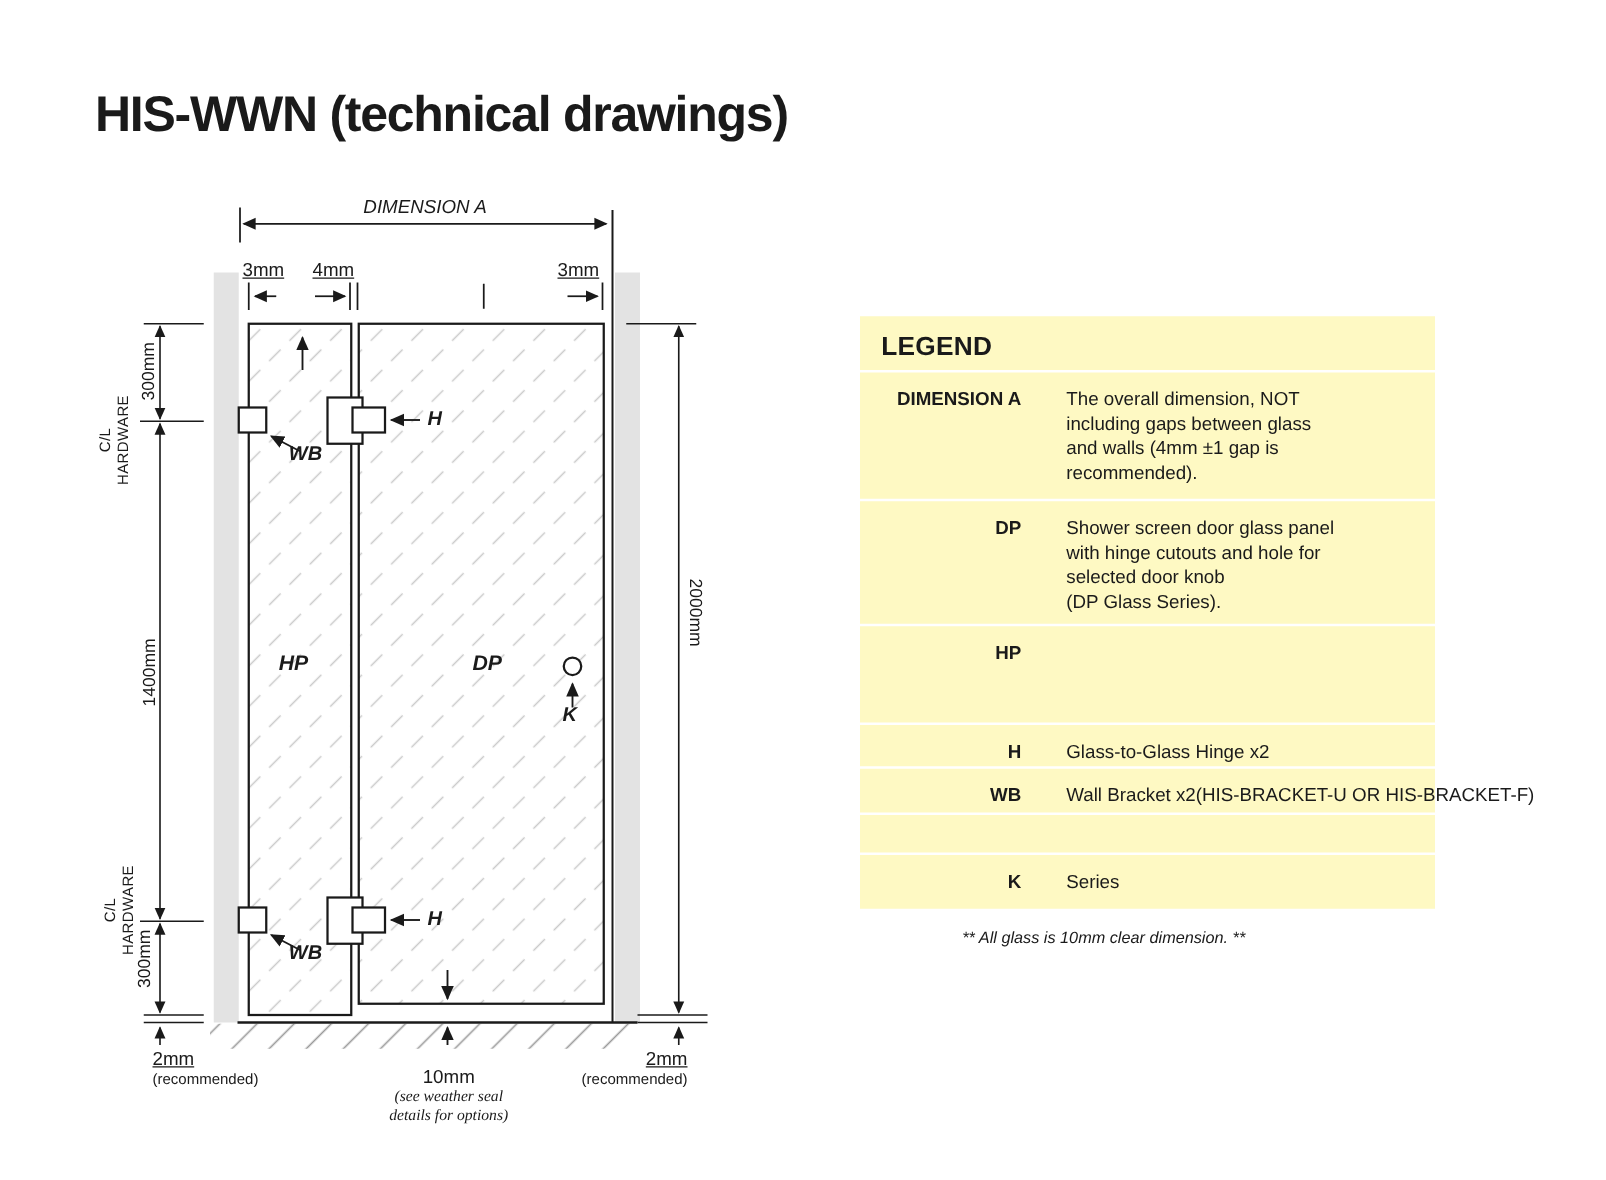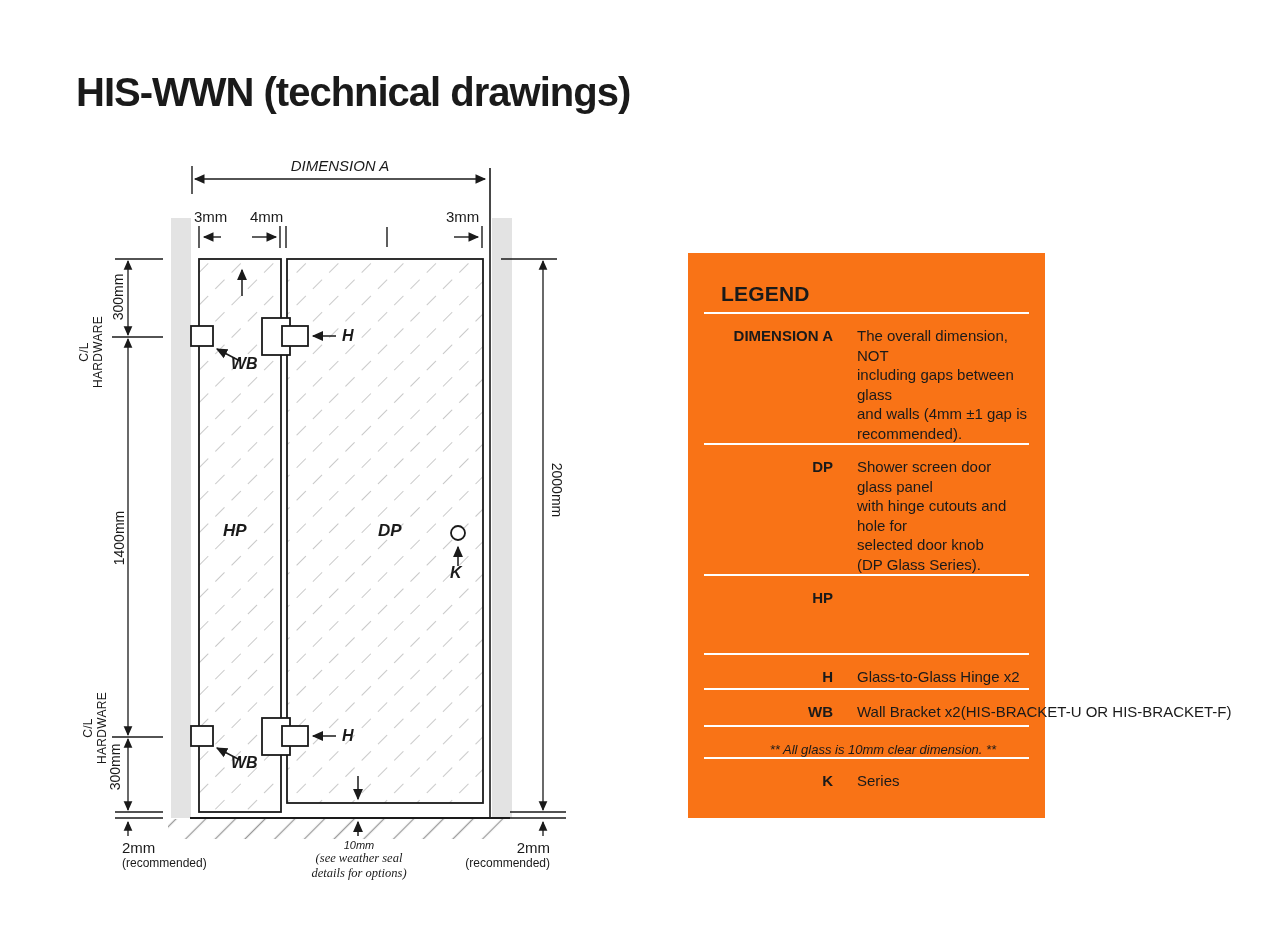--- a/index.html
+++ b/index.html
@@ -7,42 +7,42 @@
     width:1285px;height:944px;background:#ffffff;position:relative;
     font-family:"Liberation Sans", sans-serif;color:#1a1a1a;overflow:hidden;
   }
   .abs{position:absolute;}
   
   .page-title{
     left:76px;top:70px;font-size:40px;font-weight:bold;letter-spacing:-1px;
     white-space:nowrap;
   }
   
-  .dimtext{font-size:15px;line-height:16px;white-space:nowrap;}
+  .dimtext{font-size:15px;line-height:16px;white-space:nowrap;text-decoration:underline;}
   .dima{left:260px;top:157px;width:160px;text-align:center;font-style:italic;font-size:15px;}
   .rot-ccw{transform:rotate(-90deg);transform-origin:center;}
   .rot-cw{transform:rotate(90deg);transform-origin:center;}
   .rottext{font-size:14px;text-align:center;white-space:nowrap;}
   .clblock{width:120px;height:30px;font-size:12px;line-height:14px;letter-spacing:.3px;text-align:center;}
   .partlbl{font-weight:bold;font-style:italic;font-size:17px;white-space:nowrap;}
   .calloutlbl{font-weight:bold;font-style:italic;font-size:16px;white-space:nowrap;}
   .smallnote{font-size:12px;line-height:15px;white-space:nowrap;}
   .italicnote{font-style:italic;font-size:12.5px;line-height:15px;white-space:nowrap;font-family:Liberation Serif, serif;}
   .seal{width:162px;text-align:center;}
-  .seal .gap{font-style:italic;font-size:11px;}
+  .seal .gap{font-size:15px;margin-top:14px;}
   .right-align{text-align:right;}
   
   .legend{
-    left:688px;top:253px;width:357px;background:#f97316;
-    padding:16px;box-sizing:border-box;
+    left:688px;top:253px;width:460px;background:#fef9c3;
+    padding:0;box-sizing:border-box;
   }
   .lhead{padding:13px 0 0 17px;height:30px;font-size:21px;font-weight:bold;letter-spacing:.2px;}
   .lrow{display:flex;border-top:2px solid #ffffff;padding:12px 0 0 17px;align-items:flex-start;}
   .term{width:112px;flex:none;text-align:right;font-weight:bold;font-size:15px;line-height:19px;}
-  .desc{margin-left:24px;width:235px;font-size:15px;line-height:19.5px;white-space:pre-line;}
+  .desc{margin-left:36px;width:235px;font-size:15px;line-height:19.5px;white-space:pre-line;}
   .r1{min-height:89px;} .r2{min-height:86px;} .r3{min-height:65px;}
   .r4{min-height:21px;} .r5{min-height:23px;} .r6{min-height:18px;} .r7{min-height:31px;}
   .r5 .desc{white-space:nowrap;width:auto;}
   .footnote{left:688px;top:742px;width:390px;text-align:center;font-style:italic;font-size:13px;}
   svg{position:absolute;left:0;top:0;}
 </style>
 </head>
 <body>
 
 <svg width="1285" height="944" viewBox="0 0 1285 944">

